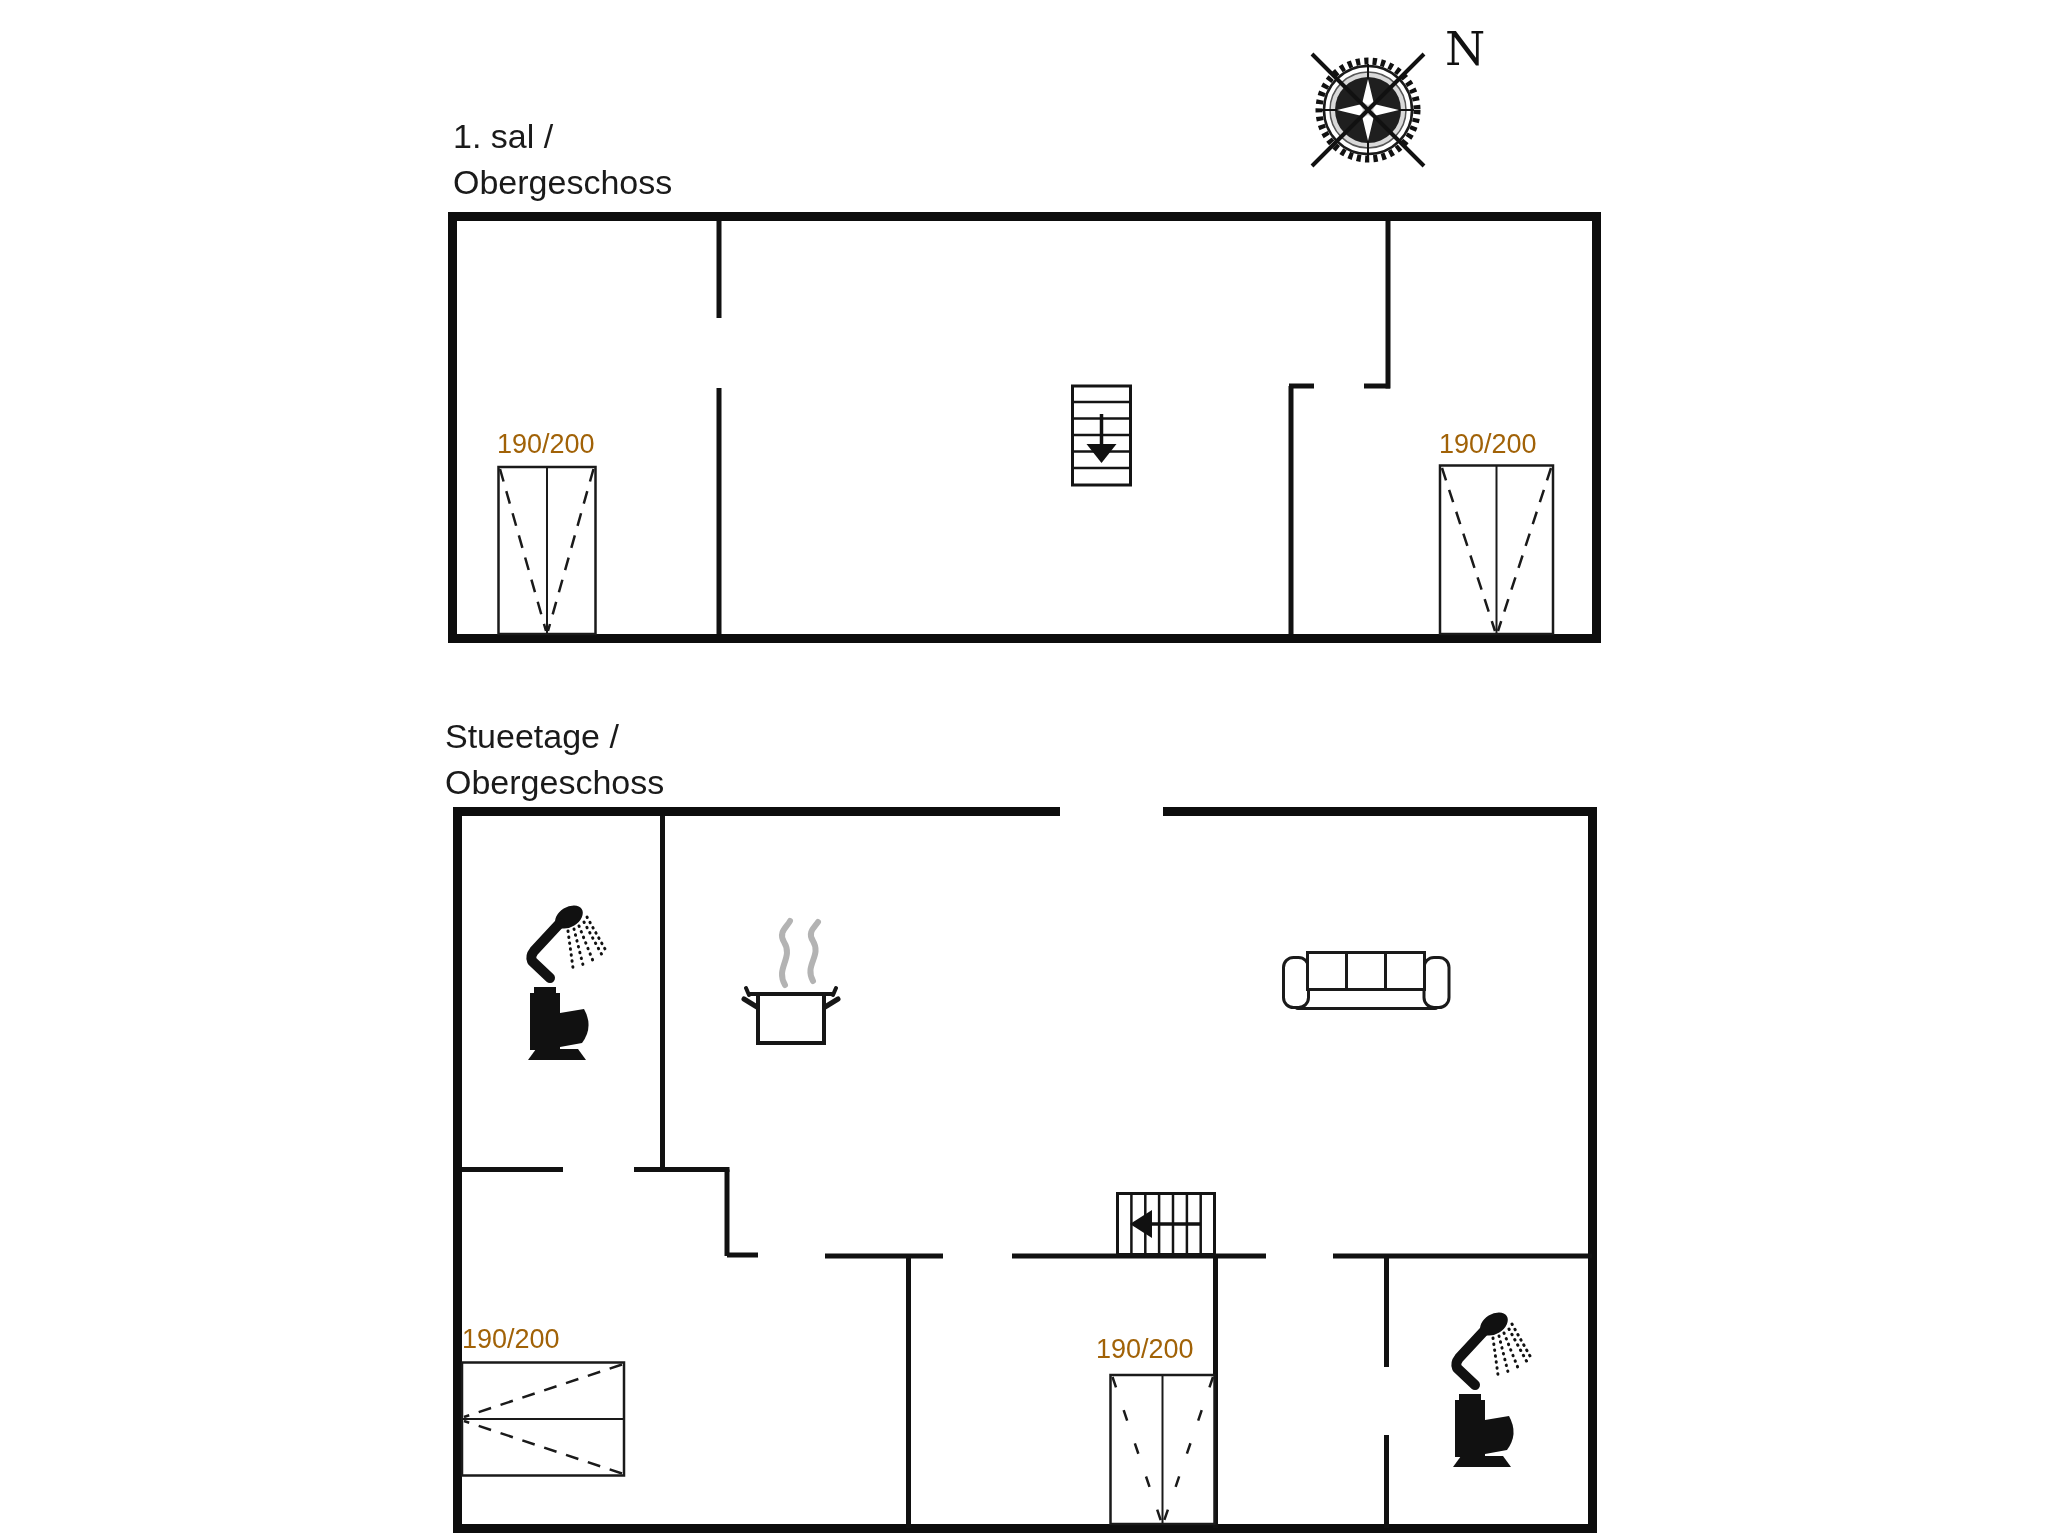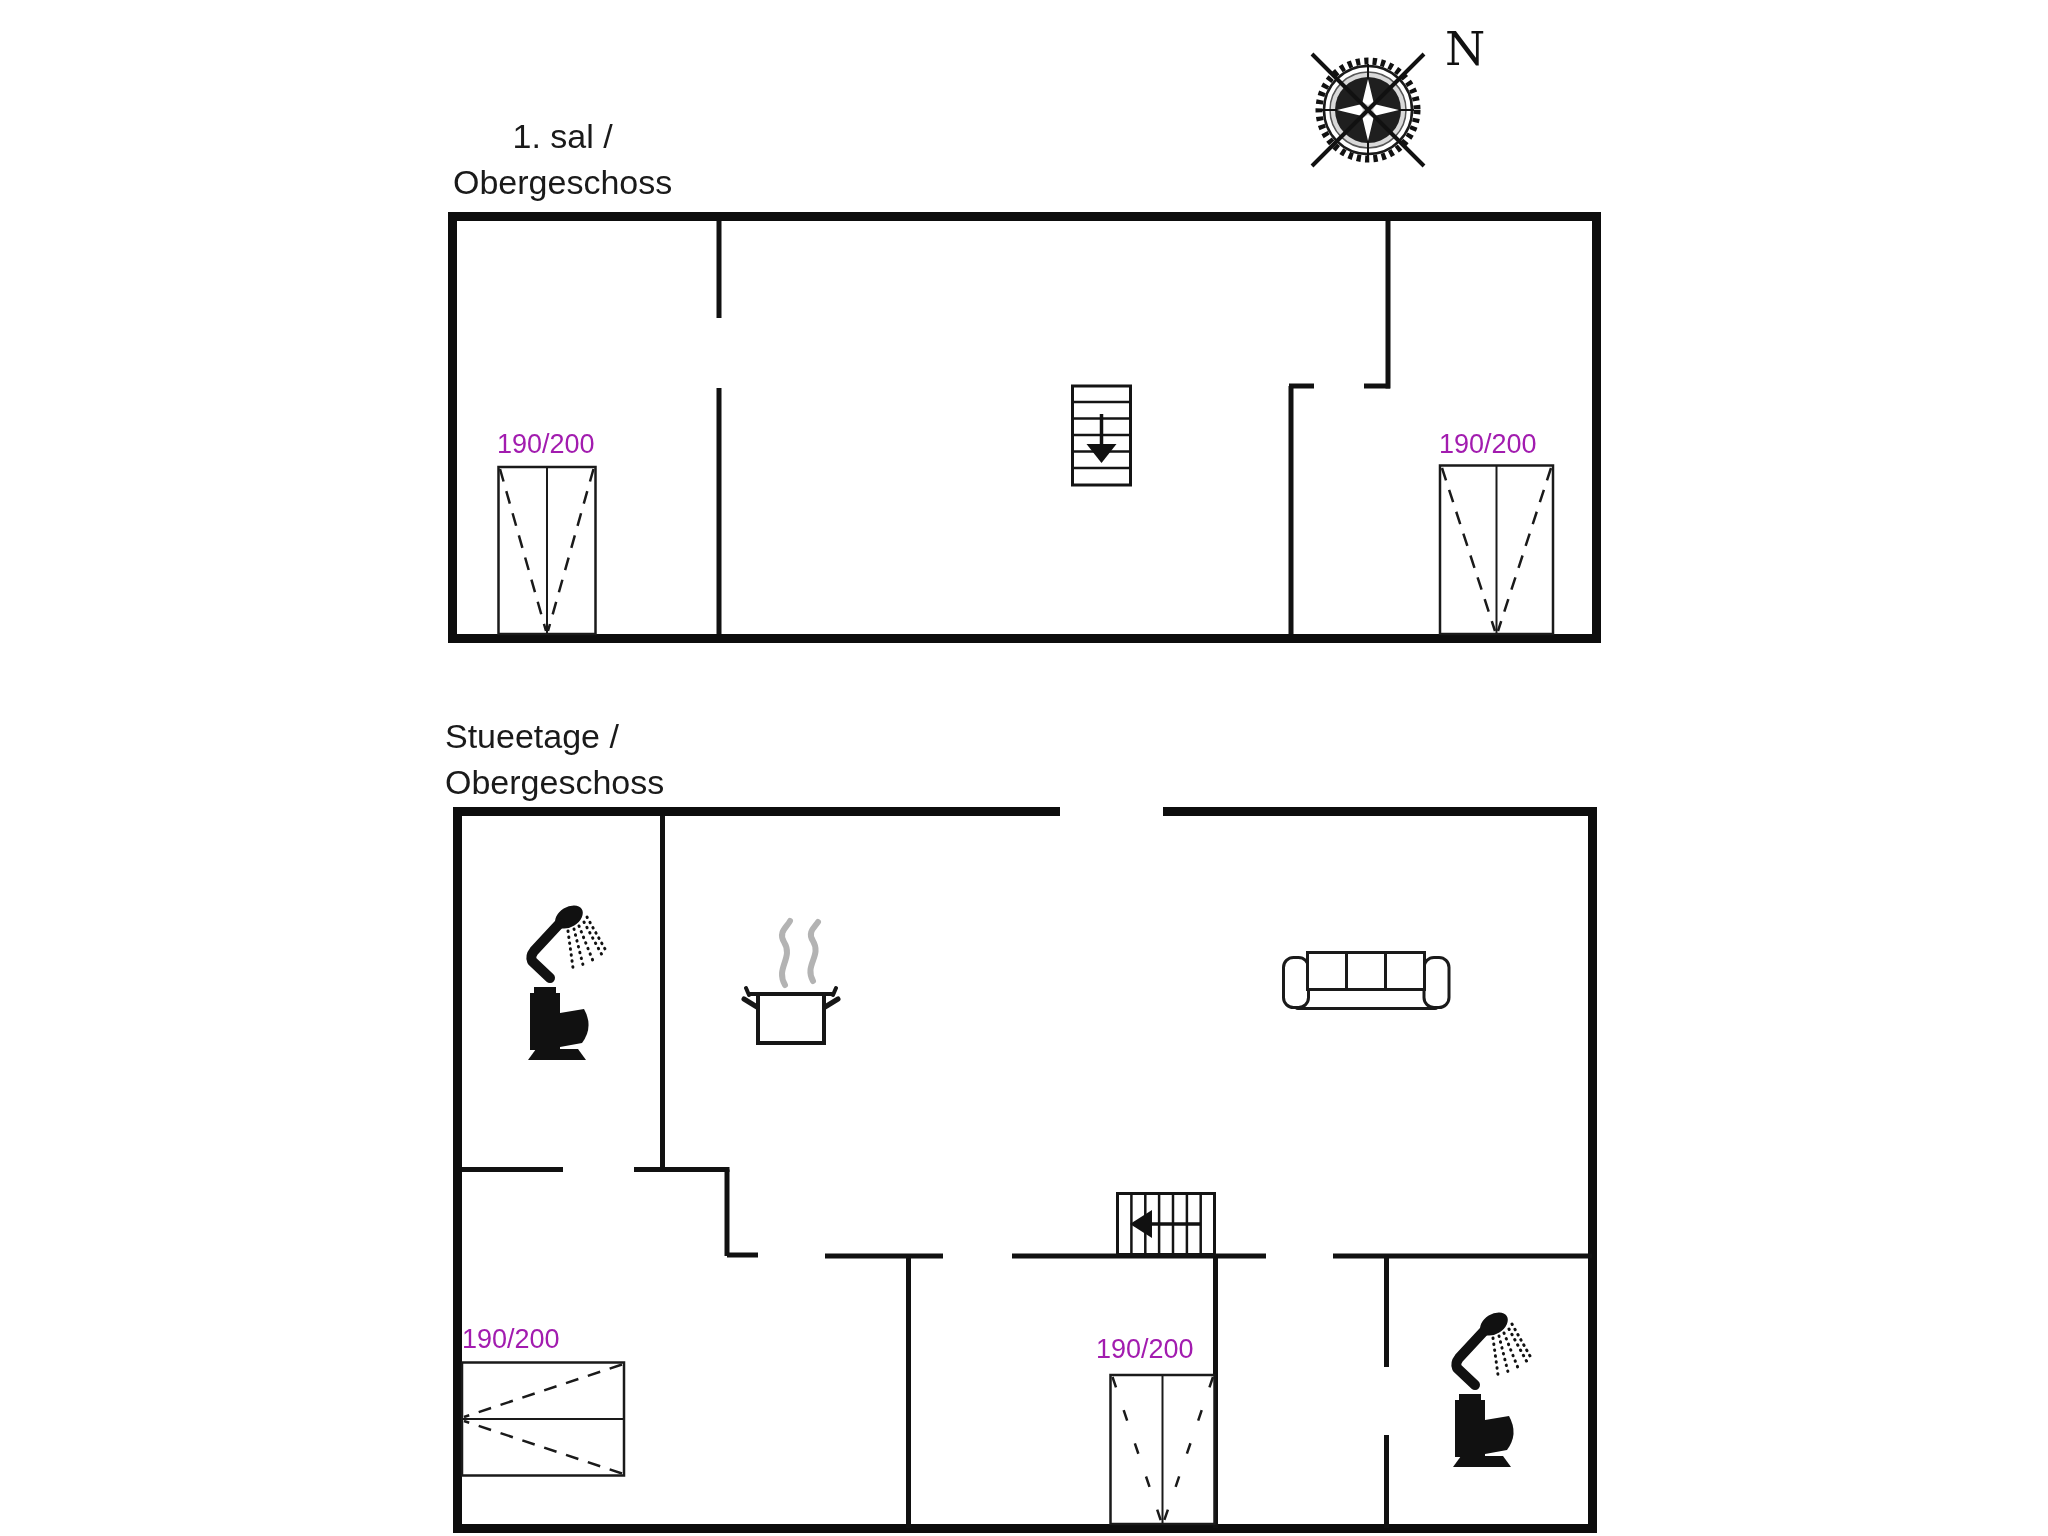--- a/index.html
+++ b/index.html
@@ -1,20 +1,20 @@
 <!DOCTYPE html>
 <html><head>
 <meta charset="utf-8">
 <style>
   html,body{margin:0;padding:0;background:#fff;}
   #stage{position:relative;width:2048px;height:1536px;background:#fff;overflow:hidden;
          font-family:"Liberation Sans",sans-serif;color:#1a1a1a;}
   #plan-canvas{position:absolute;left:0;top:0;}
   .floor-label{position:absolute;font-size:34px;line-height:46px;color:#1a1a1a;white-space:nowrap;}
-  .bed-label{position:absolute;font-size:27px;line-height:27px;color:#a21caf;white-space:nowrap;}
+  .bed-label{position:absolute;font-size:27px;line-height:27px;color:#a16207;white-space:nowrap;}
   .wall-outer{stroke:#0d0d0d;stroke-width:9;fill:none;}
   .wall-inner{stroke:#111;stroke-width:5;fill:none;}
   .sym{stroke:#1a1a1a;stroke-width:2.5;fill:#fff;}
   .sym-line{stroke:#1a1a1a;stroke-width:2;fill:none;}
   .sym-dash{stroke:#1a1a1a;stroke-width:2.5;fill:none;stroke-dasharray:13 10;}
   .sym-dash-sparse{stroke:#1a1a1a;stroke-width:2.5;fill:none;stroke-dasharray:11 24;}
   .stair-box{stroke:#141414;stroke-width:3;fill:#fff;}
   .tread{stroke:#141414;stroke-width:2.5;fill:none;}
   .arrow-shaft{stroke:#111;stroke-width:3.5;fill:none;}
   .sofa-part{stroke:#1a1a1a;stroke-width:3;fill:#fff;}
@@ -167,21 +167,21 @@
       <circle r="33" fill="#1f1f1f"></circle>
       <path d="M-46,0 H46 M0,-46 V46" stroke="#111" stroke-width="2" fill="none"></path>
       <polygon points="0,-31 6,-6 31,0 6,6 0,31 -6,6 -31,0 -6,-6" fill="#fff"></polygon>
       <polygon points="0,-5 9.9,-9.9 5,0 9.9,9.9 0,5 -9.9,9.9 -5,0 -9.9,-9.9" fill="#cccccc"></polygon>
       <path d="M-56,-56 L56,56 M-56,56 L56,-56" stroke="#111" stroke-width="4" fill="none"></path>
       <circle r="3" fill="#111"></circle>
       <text x="77" y="-45" font-family="DejaVu Serif, serif" font-size="46" fill="#111">N</text>
     </g>
   </svg>
 
-  <div class="floor-label" style="left:453px;top:113px;text-align:center;">
+  <div class="floor-label" style="left:453px;top:113px;">
     <div>1. sal /</div>
     <div>Obergeschoss</div>
   </div>
   <div class="floor-label" style="left:445px;top:713px;">
     <div>Stueetage /</div>
     <div>Obergeschoss</div>
   </div>
 
   <div class="bed-label" style="left:497px;top:431px;">190/200</div>
   <div class="bed-label" style="left:1439px;top:431px;">190/200</div>

